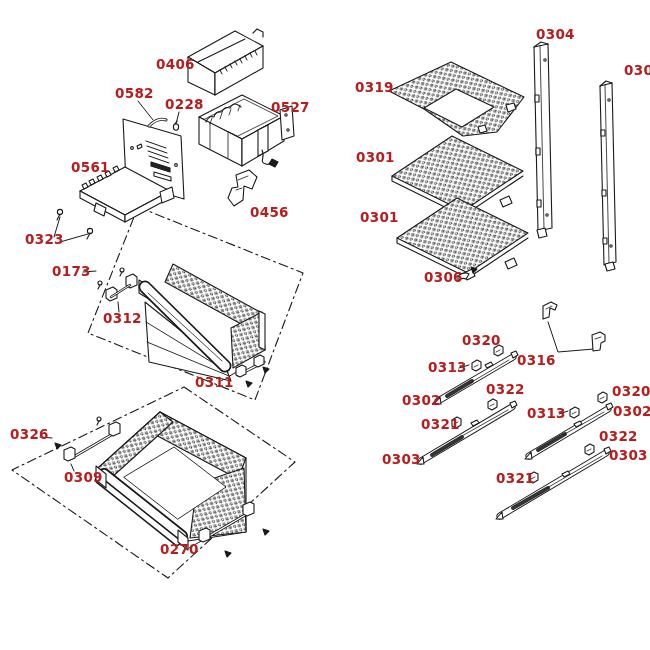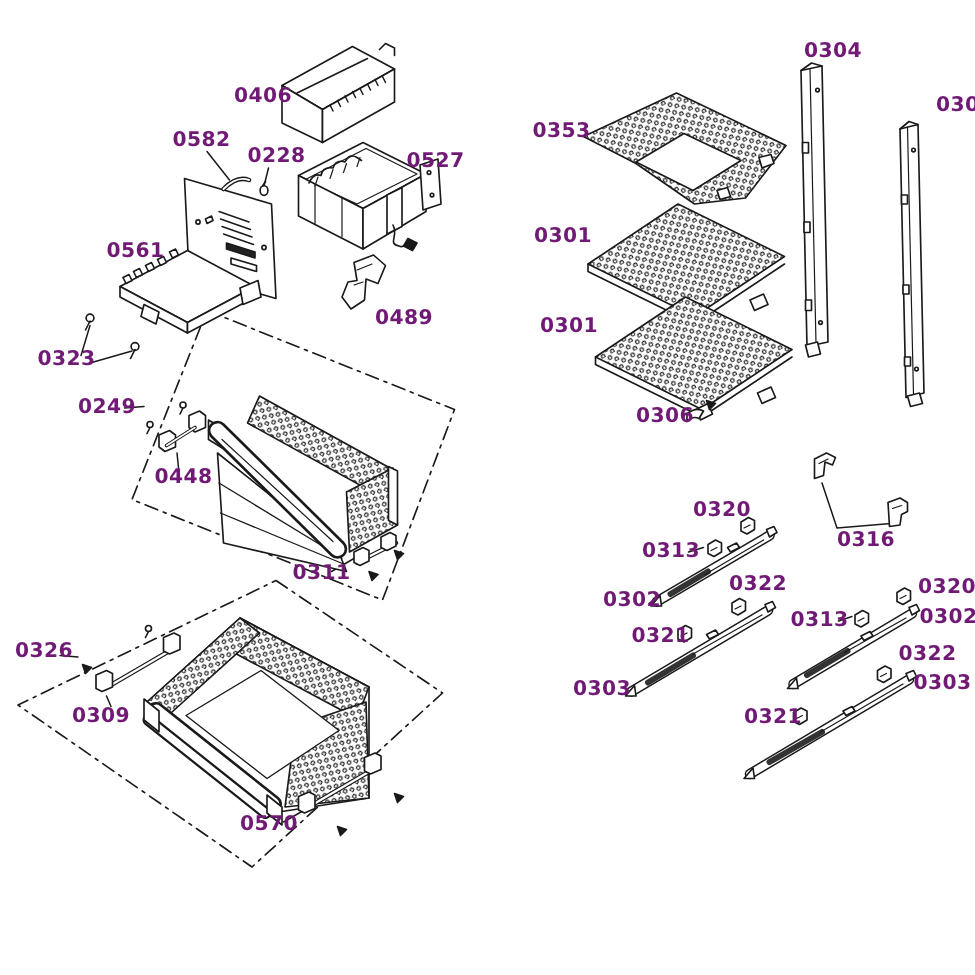--- a/index.html
+++ b/index.html
@@ -6,21 +6,21 @@
   .stage {
     position:relative; width:650px; height:650px;
     background:#ffffff; overflow:hidden;
     font-family:"DejaVu Sans", sans-serif;
   }
   .stage svg { position:absolute; left:0; top:0; }
   .lbl {
     position:absolute;
     font:700 13.5px "DejaVu Sans", sans-serif;
     letter-spacing:.3px;
-    color:#701a75;
+    color:#b91c1c;
     white-space:nowrap;
     line-height:1;
   }
 </style>
 </head>
 <body>
 
 <div class="stage">
 
 <svg width="650" height="650" viewBox="0 0 650 650" fill="none" stroke="#1a1a1a" stroke-width="1.1" stroke-linejoin="round" stroke-linecap="round">
@@ -284,35 +284,35 @@
     <path d="M529,475 l5,-3 l4,2 l0,6 l-5,3 l-4,-2 z"></path>
         <path d="M531,479 l4,-2" stroke-width="0.8"></path>
   </g>
 </svg>
 
   <div class="lbl" style="left:156px;top:58px">0406</div>
   <div class="lbl" style="left:115px;top:87px">0582</div>
   <div class="lbl" style="left:165px;top:98px">0228</div>
   <div class="lbl" style="left:271px;top:101px">0527</div>
   <div class="lbl" style="left:71px;top:161px">0561</div>
-  <div class="lbl" style="left:250px;top:206px">0489</div>
+  <div class="lbl" style="left:250px;top:206px">0456</div>
   <div class="lbl" style="left:25px;top:233px">0323</div>
-  <div class="lbl" style="left:52px;top:265px">0249</div>
-  <div class="lbl" style="left:103px;top:312px">0448</div>
+  <div class="lbl" style="left:52px;top:265px">0173</div>
+  <div class="lbl" style="left:103px;top:312px">0312</div>
   <div class="lbl" style="left:195px;top:376px">0311</div>
   <div class="lbl" style="left:10px;top:428px">0326</div>
-  <div class="lbl" style="left:48px;top:471px">0309</div>
-  <div class="lbl" style="left:160px;top:543px">0570</div>
-  <div class="lbl" style="left:355px;top:81px">0353</div>
+  <div class="lbl" style="left:64px;top:471px">0309</div>
+  <div class="lbl" style="left:160px;top:543px">0270</div>
+  <div class="lbl" style="left:355px;top:81px">0319</div>
   <div class="lbl" style="left:356px;top:151px">0301</div>
   <div class="lbl" style="left:360px;top:211px">0301</div>
   <div class="lbl" style="left:536px;top:28px">0304</div>
   <div class="lbl" style="left:624px;top:64px">0305</div>
   <div class="lbl" style="left:424px;top:271px">0306</div>
-  <div class="lbl" style="left:558px;top:354px">0316</div>
+  <div class="lbl" style="left:517px;top:354px">0316</div>
   <div class="lbl" style="left:462px;top:334px">0320</div>
   <div class="lbl" style="left:428px;top:361px">0313</div>
   <div class="lbl" style="left:402px;top:394px">0302</div>
   <div class="lbl" style="left:486px;top:383px">0322</div>
   <div class="lbl" style="left:421px;top:418px">0321</div>
   <div class="lbl" style="left:382px;top:453px">0303</div>
   <div class="lbl" style="left:612px;top:385px">0320</div>
   <div class="lbl" style="left:527px;top:407px">0313</div>
   <div class="lbl" style="left:613px;top:405px">0302</div>
   <div class="lbl" style="left:599px;top:430px">0322</div>

